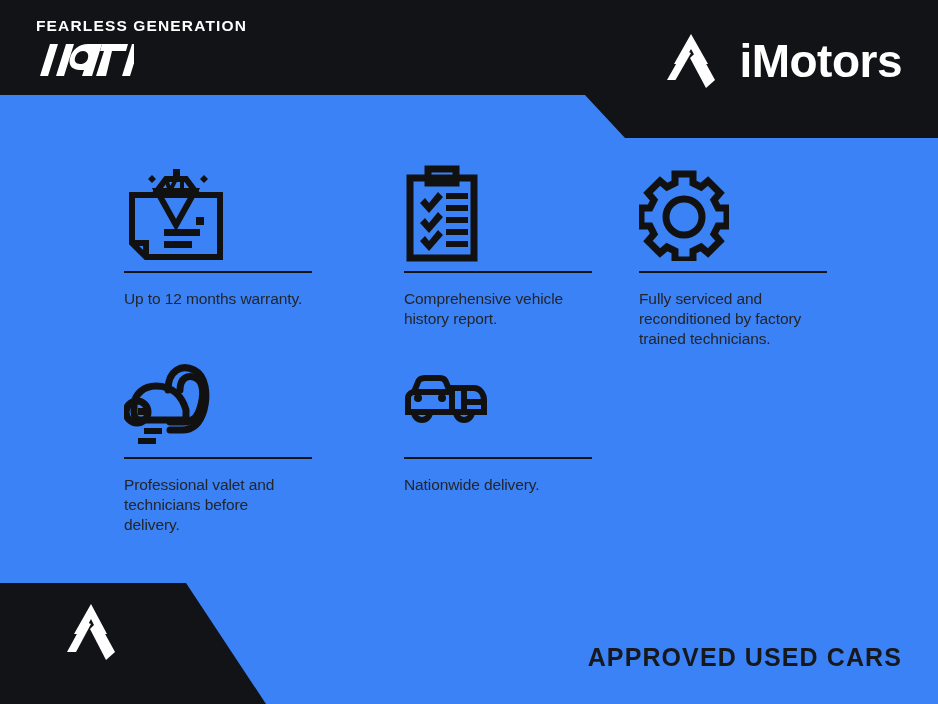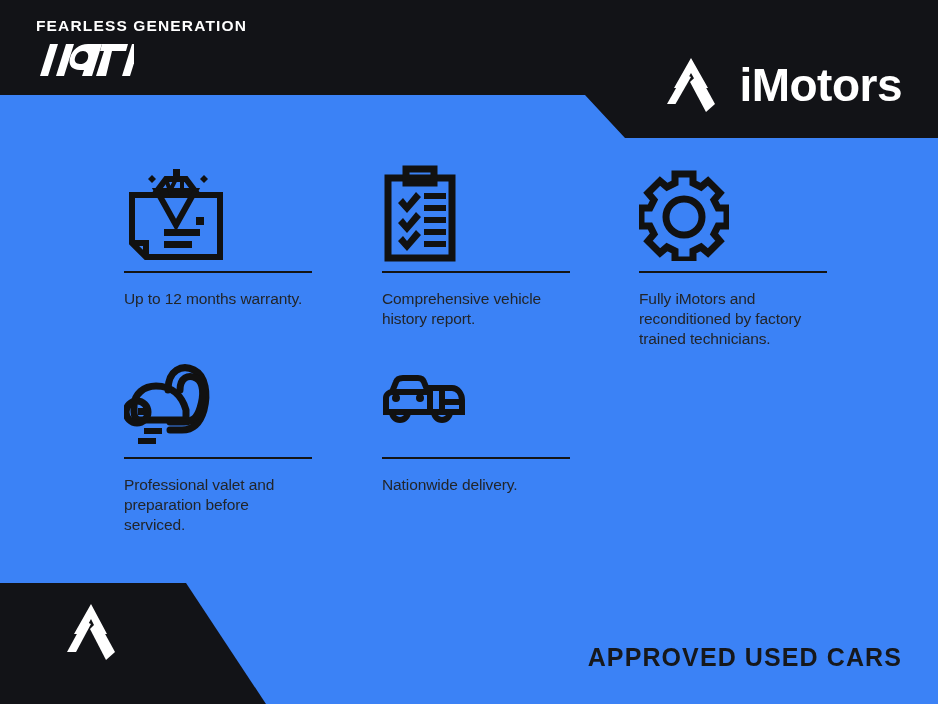--- a/index.html
+++ b/index.html
@@ -22,35 +22,35 @@
   .brand-tag .fg{
     color:#ffffff;font-size:15.5px;font-weight:bold;letter-spacing:1.15px;
     line-height:1;white-space:nowrap;
   }
   .year-logo{
     margin-top:8px;height:36px;width:98px;position:relative;
   }
   .year-logo svg{display:block;}
 
   .imotors-lockup{
-    position:absolute;right:36px;top:30px;display:flex;align-items:center;gap:18px;margin-top:24px;
+    position:absolute;right:36px;top:30px;display:flex;align-items:center;gap:18px;
   }
   .imotors-mark{width:60px;height:62px;display:block;}
   .imotors-word{
     color:#ffffff;font-size:46px;font-weight:bold;letter-spacing:-0.5px;
     line-height:1;white-space:nowrap;
   }
 
   
   .features{
     position:absolute;left:0;top:140px;width:938px;height:430px;margin-left:7px;
   }
   .f-col{position:absolute;width:192px;}
   .f-col.c1{left:117px;}
-  .f-col.c2{left:375px;}
+  .f-col.c2{left:397px;}
   .f-col.c3{left:632px;}
   .f-col.r1{top:22px;}
   .f-col.r2{top:208px;}
 
   .f-icon{
     height:105px;display:flex;align-items:center;justify-content:flex-start;
   }
   .f-icon svg{display:block;}
   .f-rule{
     width:188px;height:2px;background:#141414;margin-top:4px;
@@ -185,21 +185,21 @@
     <div class="f-col c3 r1">
       <div class="f-icon">
         <svg width="90" height="92" viewBox="0 0 90 92" aria-hidden="true">
           <g fill="none" stroke="#111111" stroke-width="7" stroke-linejoin="miter">
             <path d="M36 5 H54 V14 L62 18 L69 12 L81 24 L75 31 L79 39 H88 V57 H79 L75 65 L81 72 L69 84 L62 78 L54 82 V91 H36 V82 L28 78 L21 84 L9 72 L15 65 L11 57 H2 V39 H11 L15 31 L9 24 L21 12 L28 18 L36 14 Z"></path>
             <circle cx="45" cy="48" r="18"></circle>
           </g>
         </svg>
       </div>
       <div class="f-rule"></div>
-      <div class="f-text">Fully iMotors and reconditioned by factory trained technicians.</div>
+      <div class="f-text">Fully serviced and reconditioned by factory trained technicians.</div>
     </div>
 
     <div class="f-col c1 r2">
       <div class="f-icon">
         <svg width="100" height="94" viewBox="0 0 100 94" aria-hidden="true">
           <g fill="none" stroke="#111111" stroke-width="7" stroke-linejoin="round" stroke-linecap="round">
 
             <path d="M10 52 C10 40 20 32 32 32 C48 32 58 42 62 56 L62 66 L16 66 C12 66 10 62 10 58 Z"></path>
 
             <circle cx="13" cy="58" r="11"></circle>
@@ -208,21 +208,21 @@
             <path d="M56 36 C56 24 64 20 72 24 C80 28 80 42 76 54 C73 64 68 68 60 68 L46 68"></path>
           </g>
           <g fill="#111111">
             <rect x="14" y="54" width="7" height="7"></rect>
             <rect x="20" y="74" width="18" height="6"></rect>
             <rect x="14" y="84" width="18" height="6"></rect>
           </g>
         </svg>
       </div>
       <div class="f-rule"></div>
-      <div class="f-text">Professional valet and preparation before serviced.</div>
+      <div class="f-text">Professional valet and technicians before delivery.</div>
     </div>
 
     <div class="f-col c2 r2">
       <div class="f-icon">
         <svg width="88" height="62" viewBox="0 0 88 62" aria-hidden="true">
           <g fill="none" stroke="#111111" stroke-width="6" stroke-linejoin="miter">
 
             <path d="M4 28 C4 24 8 22 10 22 L14 12 C15 9 18 8 21 8 H36 C39 8 41 9 42 12 L46 22 L48 22 V42 H4 Z"></path>
             <path d="M10 22 H46"></path>
 

